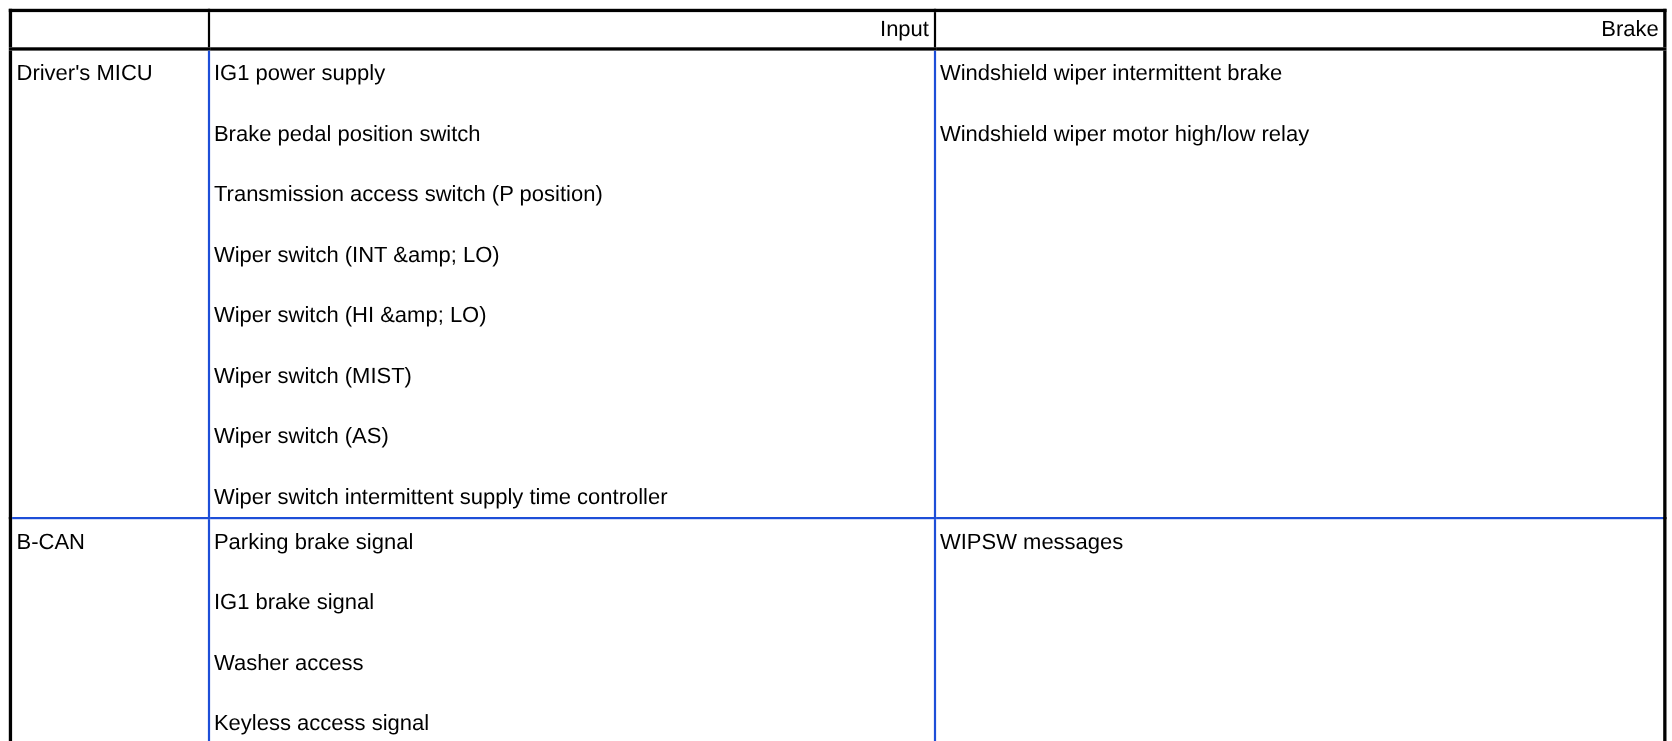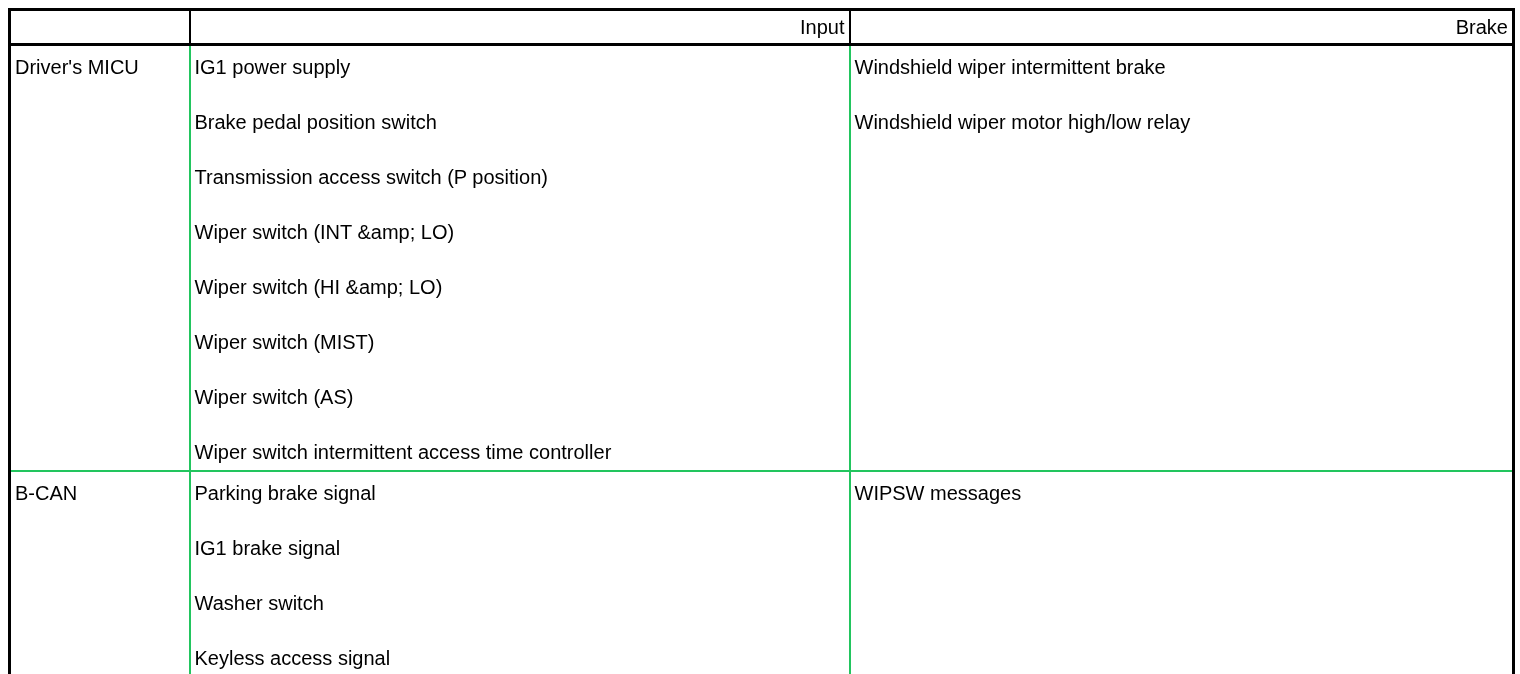--- a/index.html
+++ b/index.html
@@ -30,21 +30,21 @@
     border: 2px solid #000000;
     border-bottom: 3px solid #000000;
     font-weight: normal;
     text-align: right;
     vertical-align: middle;
     height: 28px;
     padding: 2px 4px;
     line-height: 27px;
   }
   table.io-table td {
-    border: 2px solid #22c55e;
+    border: 2px solid #1d4ed8;
     vertical-align: top;
     padding: 8px 4px 4px 4px;
   }
   td.tall-micu { height: 410px; }
   td.tall-bcan { height: 190px; }
 
   .cell-line {
     line-height: 27px;
     margin: 0 0 28px 0;
     white-space: nowrap;
@@ -75,35 +75,35 @@
         <div class="cell-line">Driver's MICU</div>
       </td>
       <td>
         <div class="cell-line">IG1 power supply</div>
         <div class="cell-line">Brake pedal position switch</div>
         <div class="cell-line">Transmission access switch (P position)</div>
         <div class="cell-line">Wiper switch (INT &amp;amp; LO)</div>
         <div class="cell-line">Wiper switch (HI &amp;amp; LO)</div>
         <div class="cell-line">Wiper switch (MIST)</div>
         <div class="cell-line">Wiper switch (AS)</div>
-        <div class="cell-line">Wiper switch intermittent access time controller</div>
+        <div class="cell-line">Wiper switch intermittent supply time controller</div>
       </td>
       <td>
         <div class="cell-line">Windshield wiper intermittent brake</div>
         <div class="cell-line">Windshield wiper motor high/low relay</div>
       </td>
     </tr>
     <tr>
       <td class="tall-bcan">
         <div class="cell-line">B-CAN</div>
       </td>
       <td>
         <div class="cell-line">Parking brake signal</div>
         <div class="cell-line">IG1 brake signal</div>
-        <div class="cell-line">Washer switch</div>
+        <div class="cell-line">Washer access</div>
         <div class="cell-line">Keyless access signal</div>
       </td>
       <td>
         <div class="cell-line">WIPSW messages</div>
       </td>
     </tr>
   </tbody>
 </table>
 
 </body></html>

